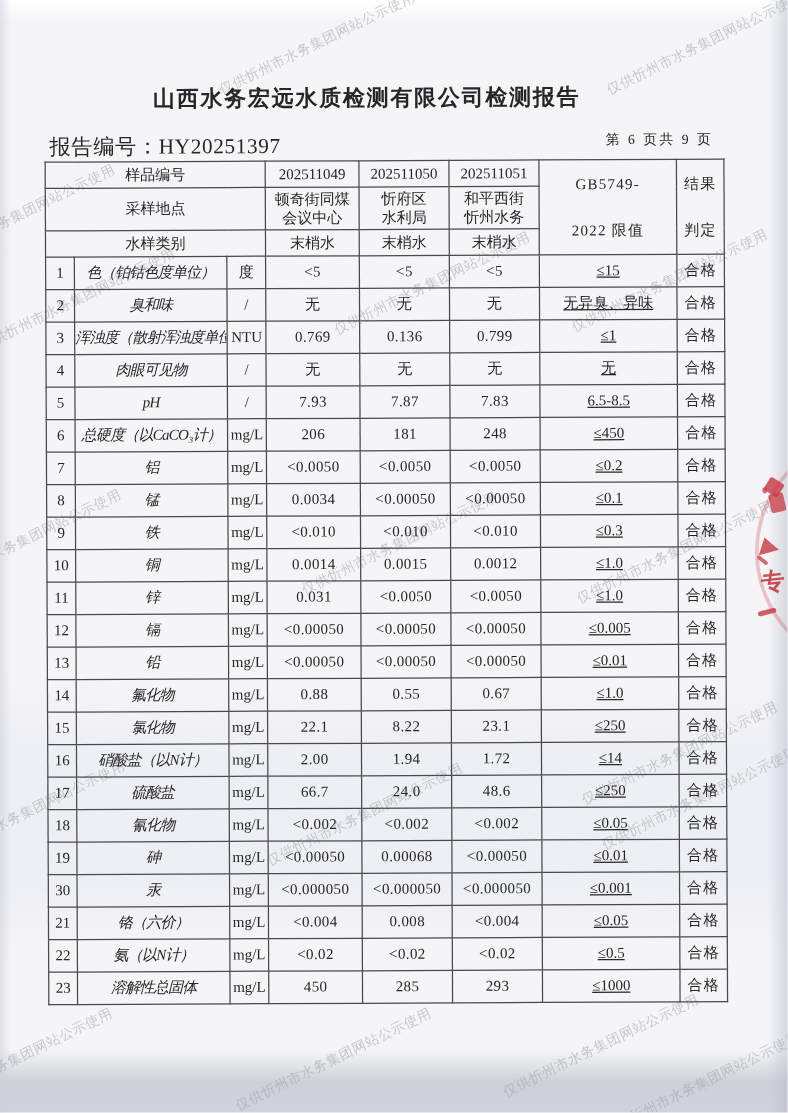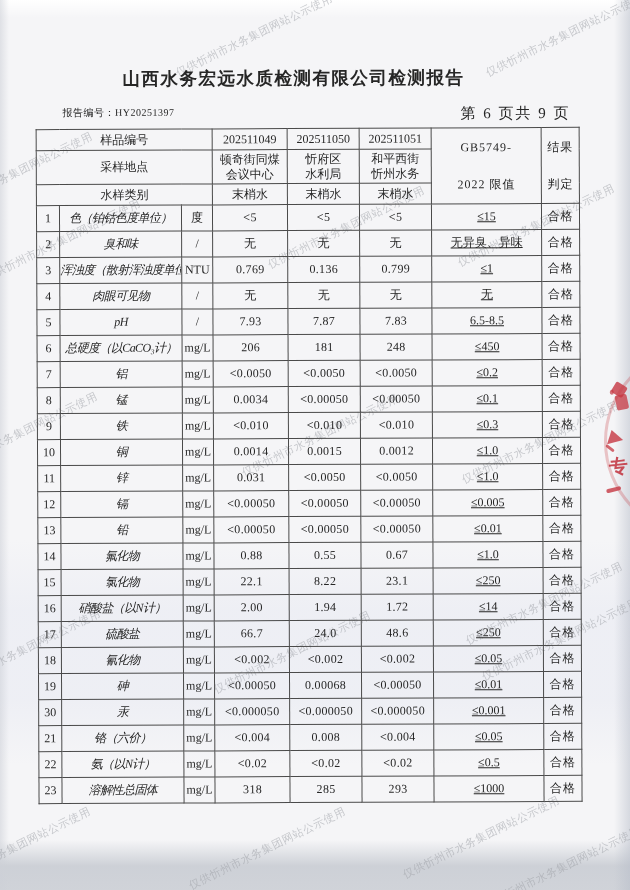--- a/index.html
+++ b/index.html
@@ -23,22 +23,22 @@
     font-size:11px;line-height:15px;letter-spacing:.5px;
     transform:rotate(-26deg);transform-origin:0 100%;
     opacity:.55;
   }
   
   .title{
     position:absolute;top:66px;left:0;right:0;text-align:center;
     transform:translateX(-20px);
     font-size:17.5px;font-weight:bold;letter-spacing:1.5px;
   }
-  .report-no{position:absolute;top:105px;left:64px;font-size:10px;letter-spacing:.5px;font-family:Liberation Serif, serif;}
-  .page-indicator{position:absolute;top:105px;right:58px;font-size:15px;letter-spacing:2px;}
+  .report-no{position:absolute;top:105px;left:41px;font-size:17px;letter-spacing:.5px;font-family:Liberation Serif, serif;}
+  .page-indicator{position:absolute;top:105px;right:58px;font-size:11px;letter-spacing:2px;}
   
   table.report{
     position:absolute;left:37px;top:128px;width:543px;height:674px;
     border-collapse:collapse;table-layout:fixed;
   }
   table.report th,table.report td{
     border:1px solid #4a4a4a;
     font-weight:normal;font-size:12px;
     text-align:center;vertical-align:middle;
     padding:0;overflow:hidden;
@@ -380,21 +380,21 @@
         <td class="c-val">&lt;0.02</td>
         <td class="c-val">&lt;0.02</td>
         <td class="c-limit">≤0.5</td>
         <td class="c-verdict">合格</td>
       </tr>
 
       <tr class="data-row">
         <td class="c-num">23</td>
         <td class="c-name">溶解性总固体</td>
         <td class="c-num">mg/L</td>
-        <td class="c-val">318</td>
+        <td class="c-val">450</td>
         <td class="c-val">285</td>
         <td class="c-val">293</td>
         <td class="c-limit">≤1000</td>
         <td class="c-verdict">合格</td>
       </tr>
     </tbody>
     </table>
 
     <div class="stamp">
       <div class="stamp-arc"></div>

